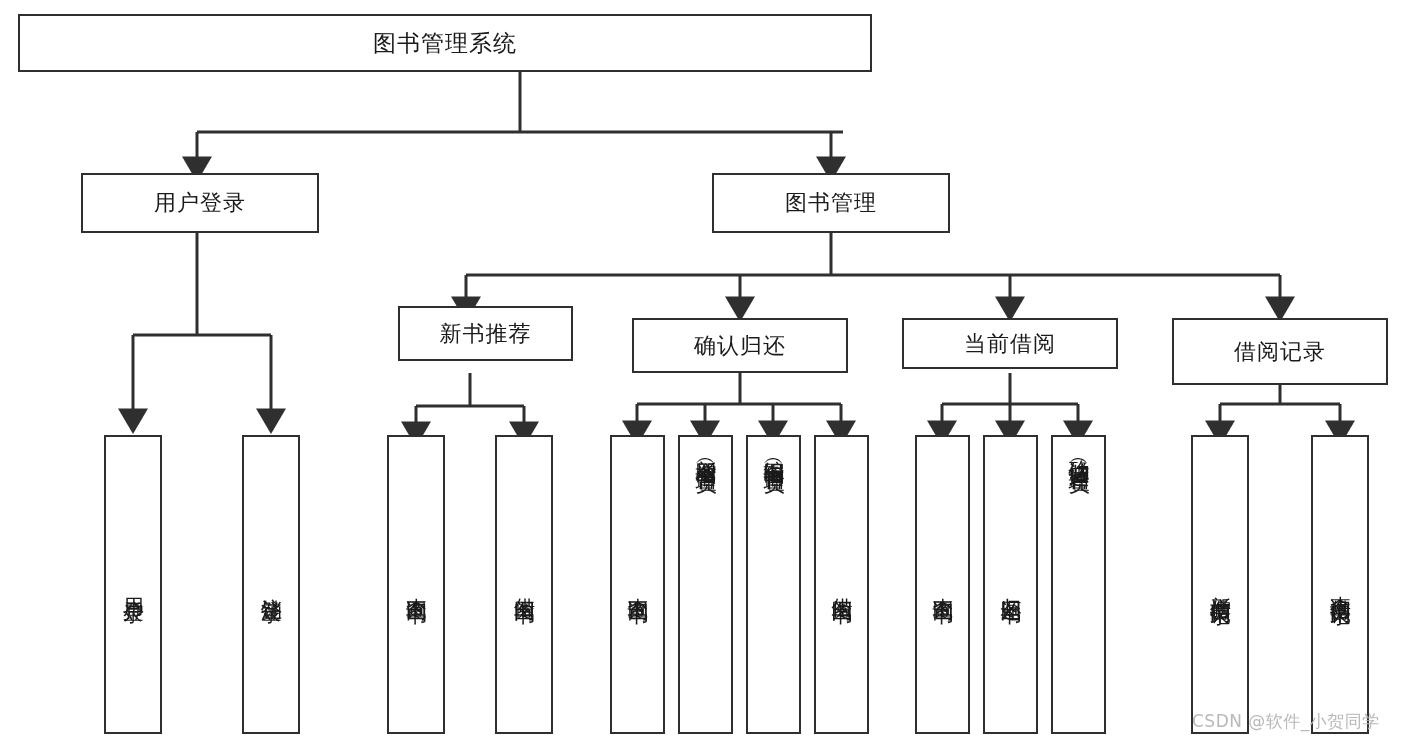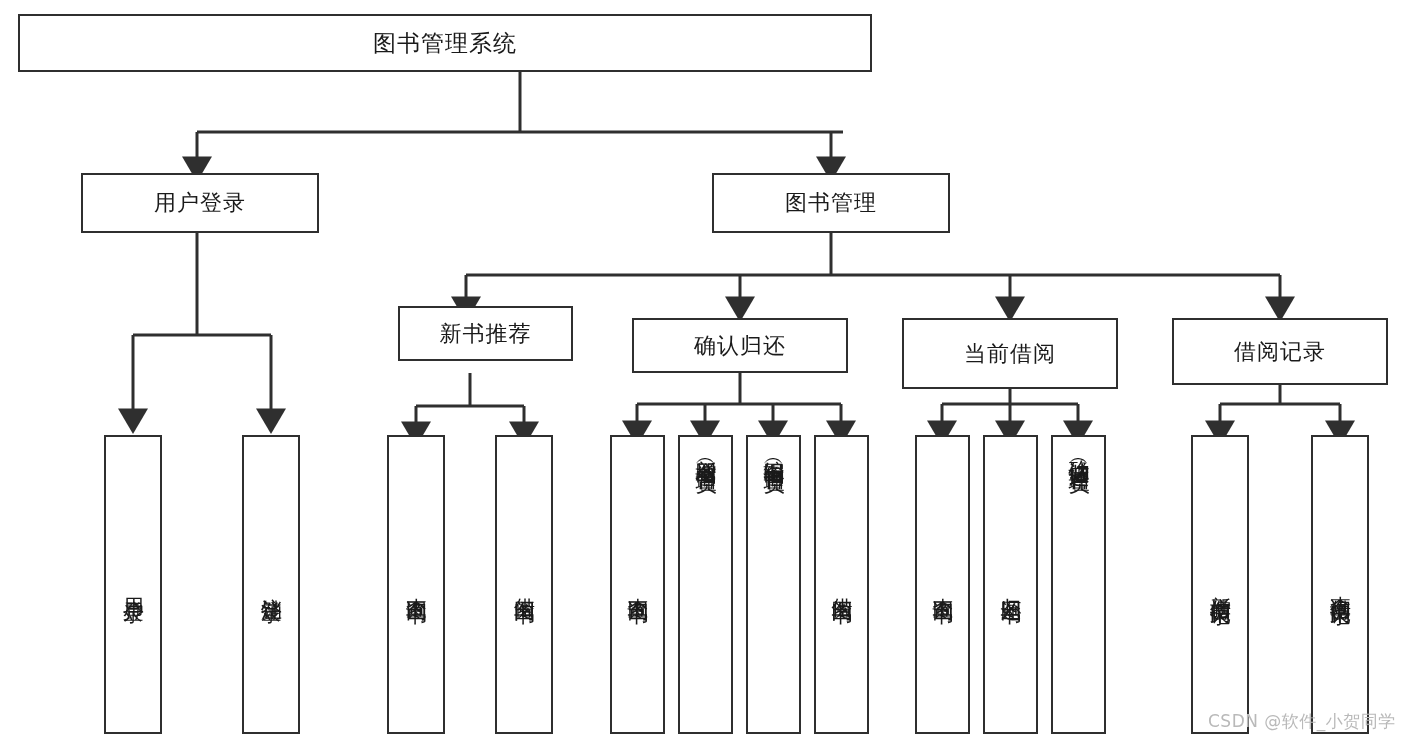--- a/index.html
+++ b/index.html
@@ -65,21 +65,20 @@
   }
   .watermark {
     position: absolute;
     left: 1192px;
     top: 710px;
     font-size: 17px;
     color: #b9b9b9;
     white-space: nowrap;
     letter-spacing: 0.5px;
     font-family: "DejaVu Sans", "Liberation Sans", sans-serif;
-    padding-left: 16px;
   }
 </style>
 </head>
 <body>
 
 <div id="diagram-root">
 
   <svg class="edges" viewBox="0 0 1405 747" xmlns="http://www.w3.org/2000/svg">
     <defs>
       <marker id="arrow" markerWidth="10" markerHeight="12" refX="1.2" refY="5" orient="auto" markerUnits="strokeWidth">
@@ -140,21 +139,21 @@
   <div class="node" style="left:712px; top:173px; width:238px; height:60px;">
     <span class="label">图书管理</span>
   </div>
 
   <div class="node" style="left:362px; top:306px; width:175px; height:55px;margin-left:36px;">
     <span class="label">新书推荐</span>
   </div>
   <div class="node" style="left:632px; top:318px; width:216px; height:55px;">
     <span class="label">确认归还</span>
   </div>
-  <div class="node" style="left:902px; top:318px; width:216px; height:71px;">
+  <div class="node" style="left:902px; top:318px; width:216px; height:51px;">
     <span class="label">当前借阅</span>
   </div>
   <div class="node" style="left:1172px; top:318px; width:216px; height:67px;">
     <span class="label">借阅记录</span>
   </div>
 
   <div class="node vertical centered" style="left:104px; top:435px; width:58px; height:299px;">
     <span class="label">用户登录</span>
   </div>
   <div class="node vertical centered" style="left:242px; top:435px; width:58px; height:299px;">

